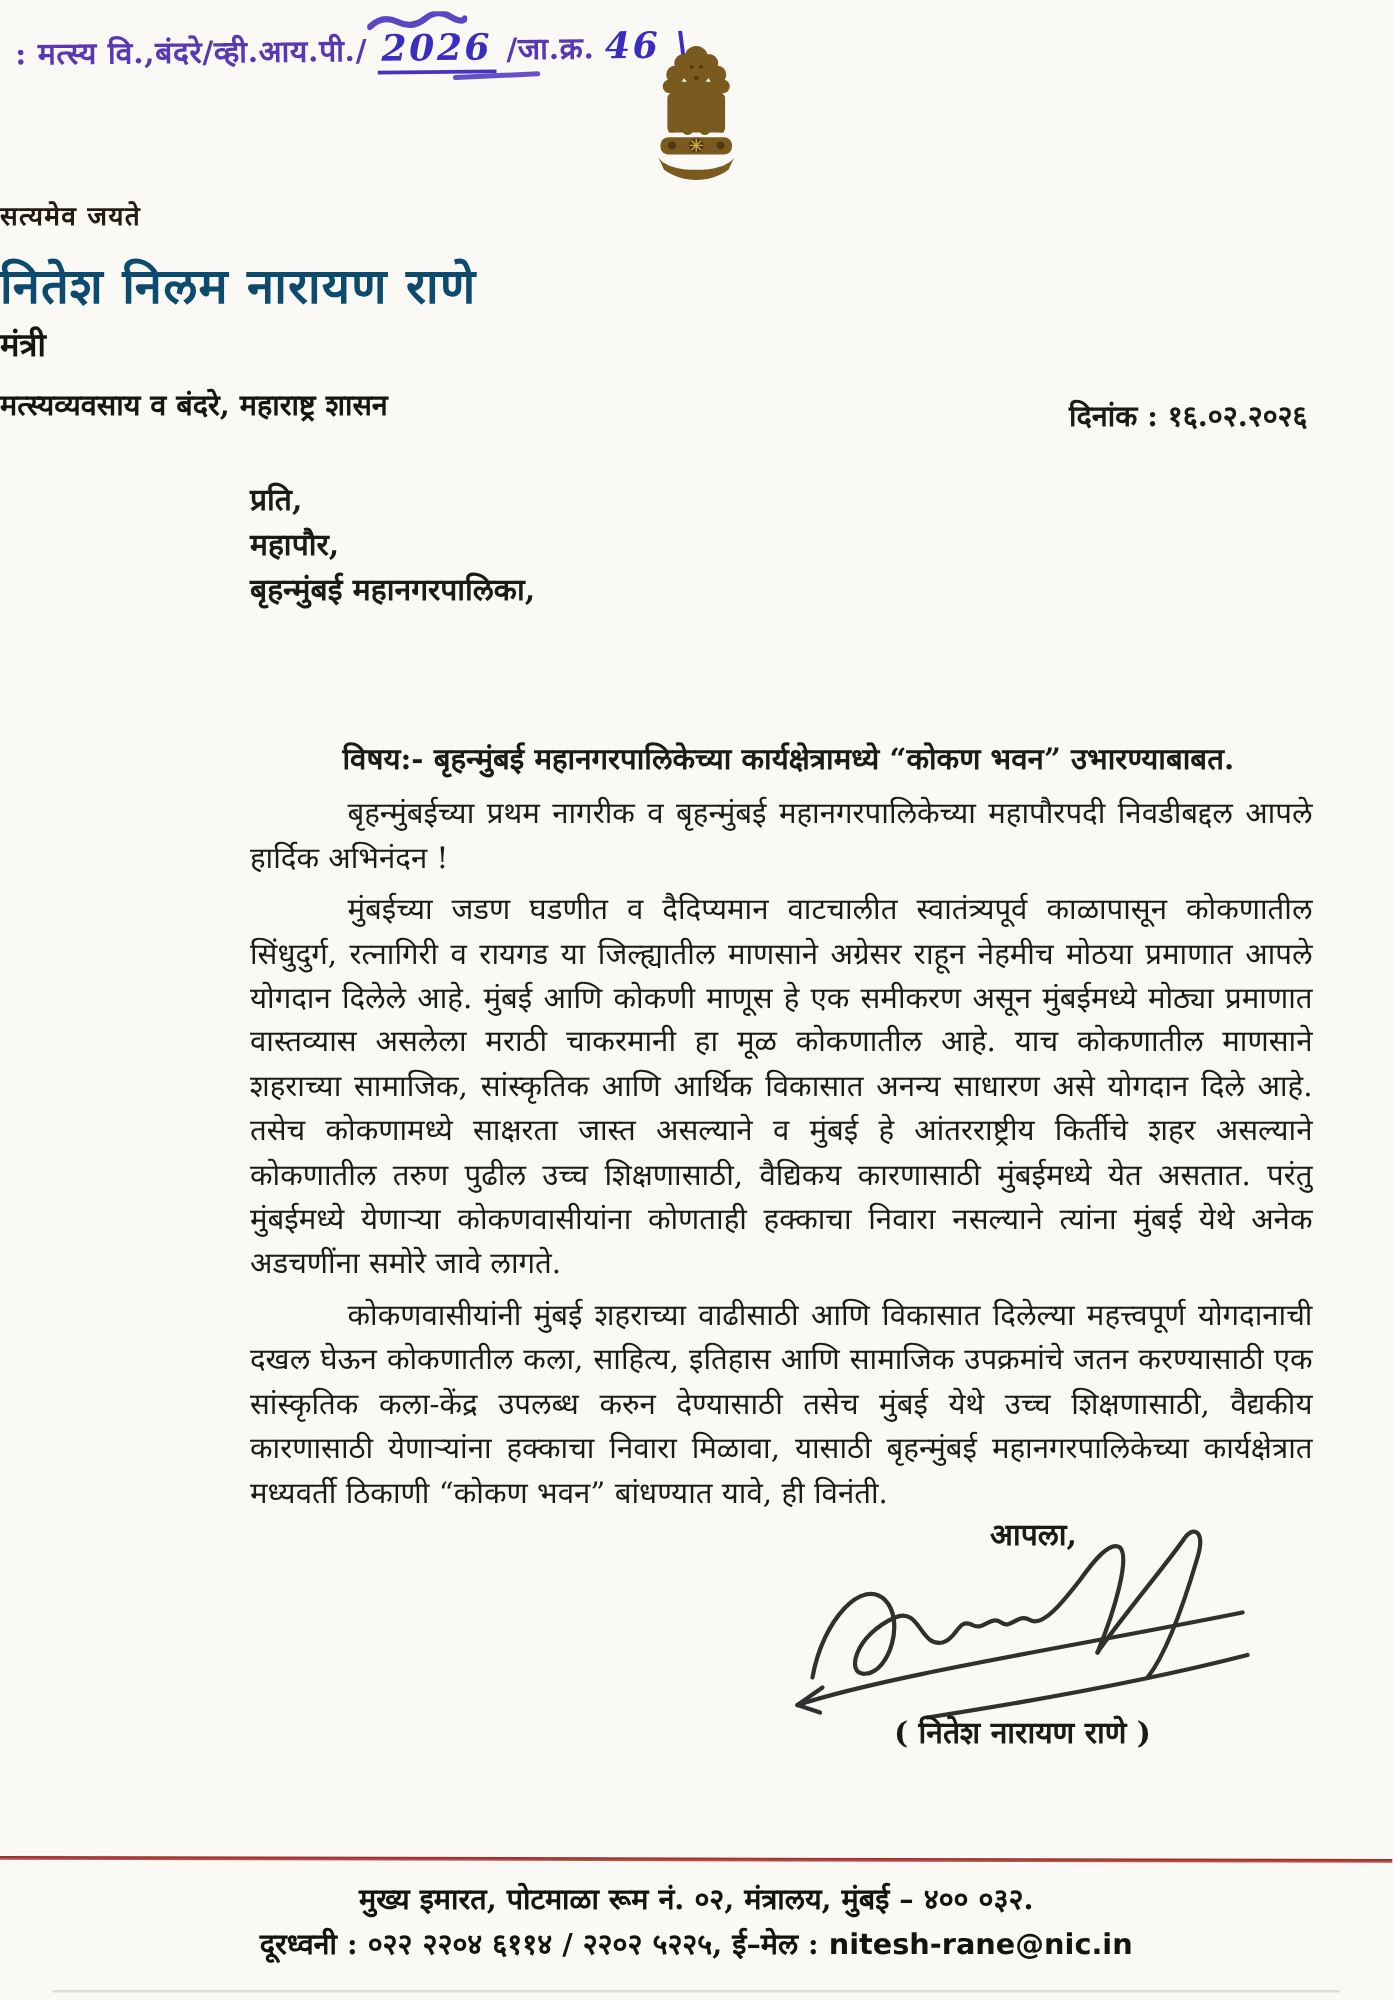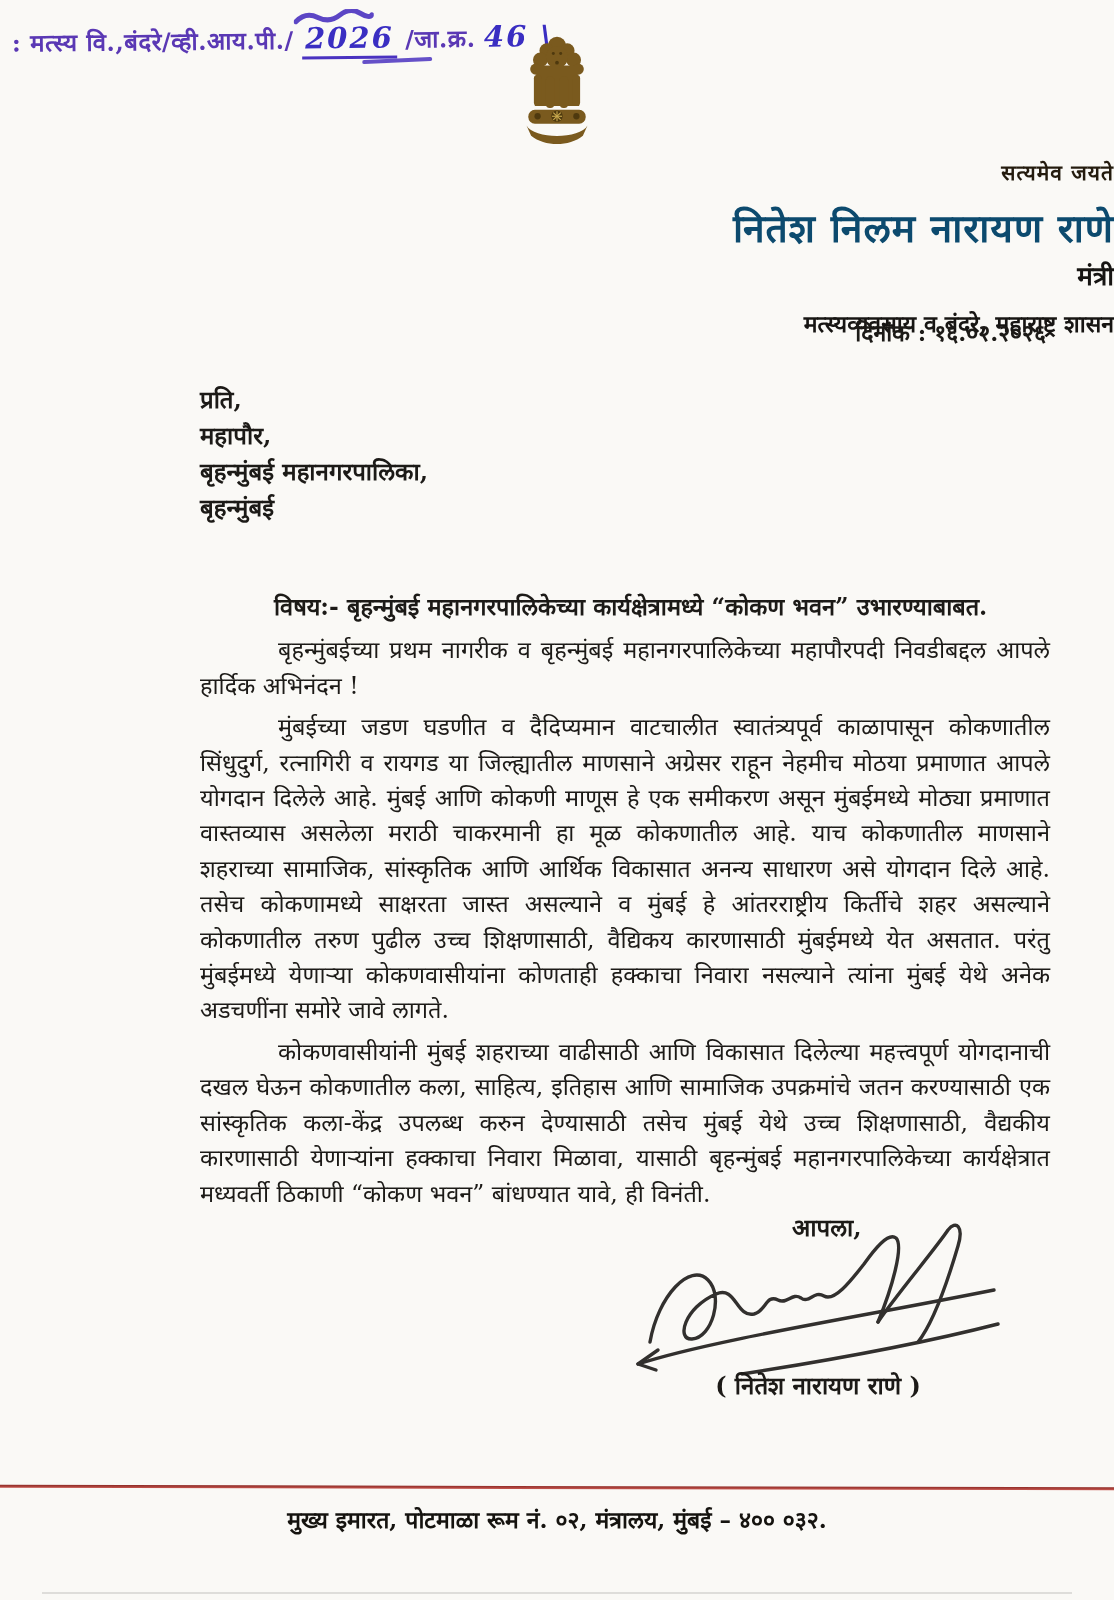--- a/index.html
+++ b/index.html
@@ -21,21 +21,21 @@
   .stamp .hand{
     color:#3a2ec2;font-size:29px;font-weight:700;font-style:italic;
     letter-spacing:2px;
   }
   .stamp .hand.year{border-bottom:3px solid #4a32c0;padding:0 3px 1px 3px;}
   .stamp-squiggle{position:absolute;left:282px;top:-12px;}
   .stamp-underline2{position:absolute;left:350px;top:38px;width:70px;height:4px;
     background:#4a32c0;border-radius:2px;transform:rotate(-2deg);opacity:.85;}
 
   
-  .letterhead{left:0;top:34px;width:100%;text-align:right;}
+  .letterhead{left:0;top:34px;width:100%;text-align:left;}
   .emblem{display:block;margin:0 auto;}
   .emblem-caption{margin-top:2px;font-size:21px;font-weight:700;color:#241b0e;letter-spacing:1px;}
   .minister-name{margin-top:14px;font-size:39px;font-weight:700;color:#0c4a6e;letter-spacing:1px;}
   .minister-title{margin-top:4px;font-size:26px;font-weight:700;color:#171513;}
   .minister-dept{margin-top:14px;font-size:23px;font-weight:600;color:#171513;}
 
   .date-line{top:316px;right:68px;font-size:23px;font-weight:600;}
 
   
   .recipient{left:200px;top:382px;font-size:24px;font-weight:700;line-height:36px;}
@@ -117,21 +117,20 @@
     <div class="minister-title">मंत्री</div>
     <div class="minister-dept">मत्स्यव्यवसाय व बंदरे, महाराष्ट्र शासन</div>
   </div>
 
   <div class="abs date-line">दिनांक : १६.०२.२०२६</div>
 
   <div class="abs recipient">
     <div>प्रति,</div>
     <div>महापौर,</div>
     <div>बृहन्मुंबई महानगरपालिका,</div>
-    <div>बृहन्मुंबई</div>
   </div>
 
   <div class="abs letter-body">
     <div class="subject">विषय:- बृहन्मुंबई महानगरपालिकेच्या कार्यक्षेत्रामध्ये “कोकण भवन” उभारण्याबाबत.</div>
     <p><span>बृहन्मुंबईच्या प्रथम नागरीक व बृहन्मुंबई महानगरपालिकेच्या महापौरपदी निवडीबद्दल आपले </span><b>हार्दिक अभिनंदन !</b></p>
     <p>मुंबईच्या जडण घडणीत व दैदिप्यमान वाटचालीत स्वातंत्र्यपूर्व काळापासून कोकणातील सिंधुदुर्ग, रत्नागिरी व रायगड या जिल्ह्यातील माणसाने अग्रेसर राहून नेहमीच मोठया प्रमाणात आपले योगदान दिलेले आहे. मुंबई आणि कोकणी माणूस हे एक समीकरण असून मुंबईमध्ये मोठ्या प्रमाणात वास्तव्यास असलेला मराठी चाकरमानी हा मूळ कोकणातील आहे. याच कोकणातील माणसाने शहराच्या सामाजिक, सांस्कृतिक आणि आर्थिक विकासात अनन्य साधारण असे योगदान दिले आहे. तसेच कोकणामध्ये साक्षरता जास्त असल्याने व मुंबई हे आंतरराष्ट्रीय किर्तीचे शहर असल्याने कोकणातील तरुण पुढील उच्च शिक्षणासाठी, वैद्यिकय कारणासाठी मुंबईमध्ये येत असतात. परंतु मुंबईमध्ये येणाऱ्या कोकणवासीयांना कोणताही हक्काचा निवारा नसल्याने त्यांना मुंबई येथे अनेक अडचणींना समोरे जावे लागते.</p>
     <p><span>कोकणवासीयांनी मुंबई शहराच्या वाढीसाठी आणि विकासात दिलेल्या महत्त्वपूर्ण योगदानाची दखल घेऊन कोकणातील कला, साहित्य, इतिहास आणि सामाजिक उपक्रमांचे जतन करण्यासाठी एक सांस्कृतिक कला-केंद्र उपलब्ध करुन देण्यासाठी तसेच मुंबई येथे उच्च शिक्षणासाठी, वैद्यकीय कारणासाठी येणाऱ्यांना हक्काचा निवारा मिळावा, यासाठी बृहन्मुंबई महानगरपालिकेच्या कार्यक्षेत्रात मध्यवर्ती ठिकाणी </span><b>“कोकण भवन”</b><span> बांधण्यात यावे, ही विनंती.</span></p>
   </div>
 
   <div class="abs closing">आपला,</div>
@@ -142,16 +141,17 @@
       <path d="M16,142 C90,118 232,96 372,68"></path>
       <path d="M16,142 L36,128 M16,142 L34,148"></path>
       <path d="M120,152 C210,138 306,120 376,102"></path>
     </g>
   </svg>
   <div class="abs signer-name">( नितेश नारायण राणे )</div>
 
   <div class="abs footer-rule"></div>
   <div class="abs footer-text">
     <div>मुख्य इमारत, पोटमाळा रूम नं. ०२, मंत्रालय, मुंबई – ४०० ०३२.</div>
+    <div><span>दूरध्वनी : ०२२ २२०४ ६११४ / २२०२ ५२२५, ई–मेल : </span><span class="email">nitesh-rane@nic.in</span></div>
   </div>
   <div class="abs bottom-scan-line"></div>
 
 </div>
 
 </body></html>

